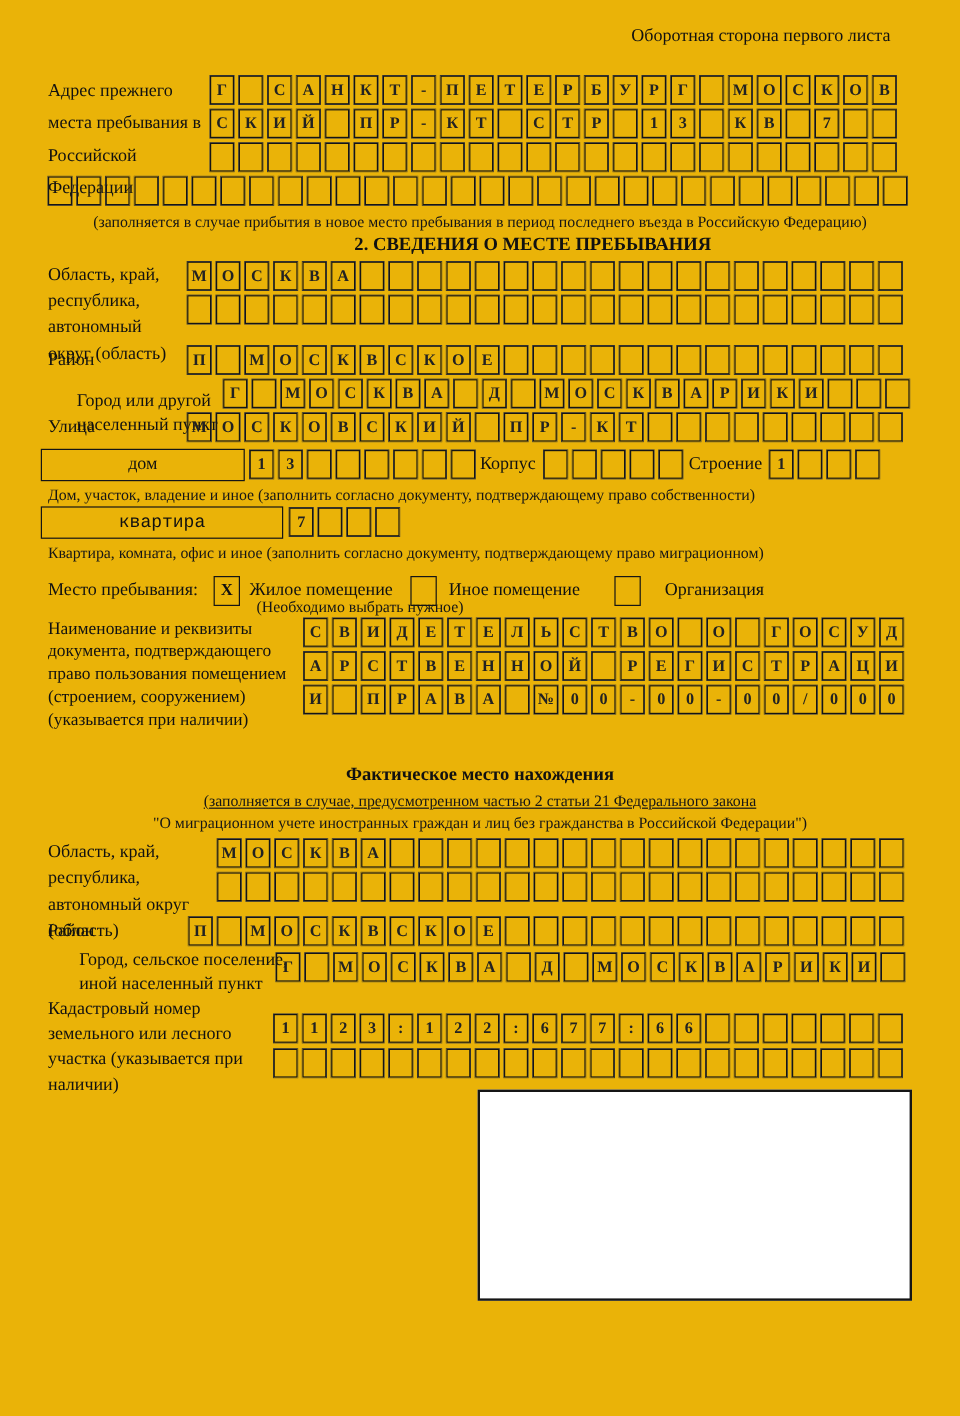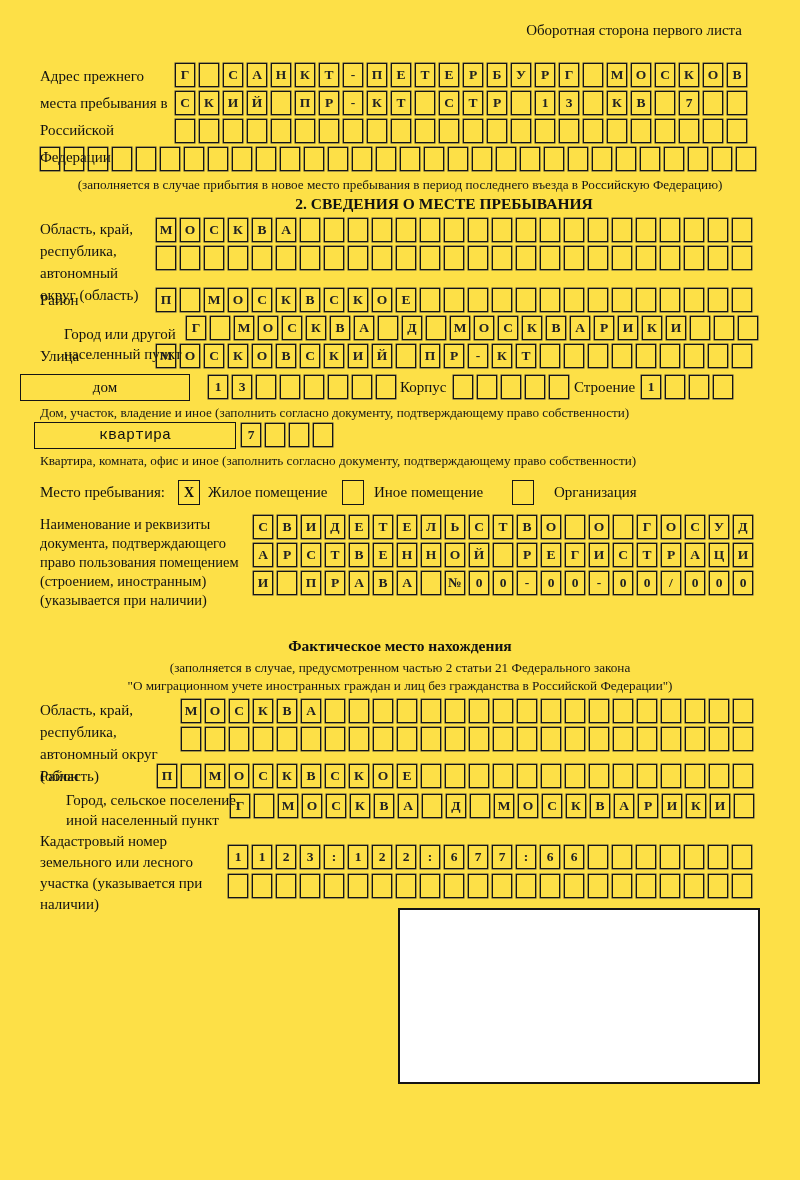--- a/index.html
+++ b/index.html
@@ -1,19 +1,19 @@
 <!DOCTYPE html>
 <html><head>
 <meta charset="utf-8">
 <style>
   html,body{margin:0;padding:0;background:#888;}
   .page{
     position:relative;
     width:800px;height:1180px;
-    background:#fde047;
+    background:#eab308;
     font-family:"Liberation Serif","DejaVu Serif",serif;
     color:#111;
     overflow:hidden;
   }
   .abs{position:absolute;}
   .lbl{font-size:15px;line-height:21px;}
   .cells{display:flex;gap:4px;}
   .rowstack{display:flex;flex-direction:column;gap:4px;}
   .cell{
     width:18px;height:22px;flex:0 0 18px;
@@ -300,21 +300,21 @@
       <span class="cell"></span>
       <span class="cell"></span>
       <span class="cell"></span>
       <span class="cell"></span>
       <span class="cell"></span>
       <span class="cell"></span>
       <span class="cell"></span>
     </div>
 
   <div class="abs" style="top:374px;left:0;width:800px;height:28px;">
-    <div class="widebox abs" style="left:20px;top:0;width:168px;">дом</div>
+    <div class="widebox abs" style="left:34px;top:0;width:168px;">дом</div>
     <div class="cells abs" style="left:208px;top:1px;">
         <span class="cell">1</span>
         <span class="cell">3</span>
         <span class="cell"></span>
         <span class="cell"></span>
         <span class="cell"></span>
         <span class="cell"></span>
         <span class="cell"></span>
         <span class="cell"></span>
       </div>
@@ -338,33 +338,34 @@
 
   <div class="abs" style="top:422px;left:0;width:800px;height:28px;">
     <div class="widebox abs" style="left:34px;top:0;width:200px;font-family:Liberation Mono, monospace;">квартира</div>
     <div class="cells abs" style="left:241px;top:1px;">
         <span class="cell">7</span>
         <span class="cell"></span>
         <span class="cell"></span>
         <span class="cell"></span>
       </div>
   </div>
-  <div class="abs caption" style="top:453px;left:40px;">Квартира, комната, офис и иное (заполнить согласно документу, подтверждающему право собственности)</div>
+  <div class="abs caption" style="top:453px;left:40px;">Квартира, комната, офис и иное (заполнить согласно документу, подтверждающему право миграционном)</div>
 
   <div class="abs" style="top:480px;left:0;width:800px;height:26px;">
     <div class="abs lbl" style="left:40px;top:2px;">Место пребывания:</div>
     <div class="cb abs" style="left:178px;top:0;">X</div>
     <div class="abs lbl" style="left:208px;top:2px;">Жилое помещение</div>
     <div class="cb abs" style="left:342px;top:0;"></div>
     <div class="abs lbl" style="left:374px;top:2px;">Иное помещение</div>
     <div class="cb abs" style="left:512px;top:0;"></div>
     <div class="abs lbl" style="left:554px;top:2px;">Организация</div>
   </div>
-
-  <div class="abs" style="top:515px;left:40px;width:208px;font-size:14.5px;line-height:19px;">Наименование и реквизиты документа, подтверждающего право пользования помещением (строением, иностранным) (указывается при наличии)</div>
+  <div class="abs caption" style="top:498px;left:100px;width:400px;text-align:center;">(Необходимо выбрать нужное)</div>
+
+  <div class="abs" style="top:515px;left:40px;width:208px;font-size:14.5px;line-height:19px;">Наименование и реквизиты документа, подтверждающего право пользования помещением (строением, сооружением) (указывается при наличии)</div>
   <div class="abs rowstack" style="top:515px;left:253px;">
     <div class="cells">
         <span class="cell">С</span>
         <span class="cell">В</span>
         <span class="cell">И</span>
         <span class="cell">Д</span>
         <span class="cell">Е</span>
         <span class="cell">Т</span>
         <span class="cell">Е</span>
         <span class="cell">Л</span>
@@ -424,21 +425,21 @@
         <span class="cell">0</span>
         <span class="cell">0</span>
         <span class="cell">/</span>
         <span class="cell">0</span>
         <span class="cell">0</span>
         <span class="cell">0</span>
       </div>
   </div>
 
   <div class="abs title center" style="top:637px;">Фактическое место нахождения</div>
-  <div class="abs caption center" style="top:660px;">(заполняется в случае, предусмотренном частью 2 статьи 21 Федерального закона</div>
+  <div class="abs caption center" style="top:660px;text-decoration:underline;">(заполняется в случае, предусмотренном частью 2 статьи 21 Федерального закона</div>
   <div class="abs caption center" style="top:678px;">"О миграционном учете иностранных граждан и лиц без гражданства в Российской Федерации")</div>
 
   <div class="abs lbl" style="top:699px;left:40px;width:140px;line-height:22px;">Область, край, республика, автономный округ (область)</div>
   <div class="abs rowstack" style="top:699px;left:181px;">
     <div class="cells">
         <span class="cell">М</span>
         <span class="cell">О</span>
         <span class="cell">С</span>
         <span class="cell">К</span>
         <span class="cell">В</span>

